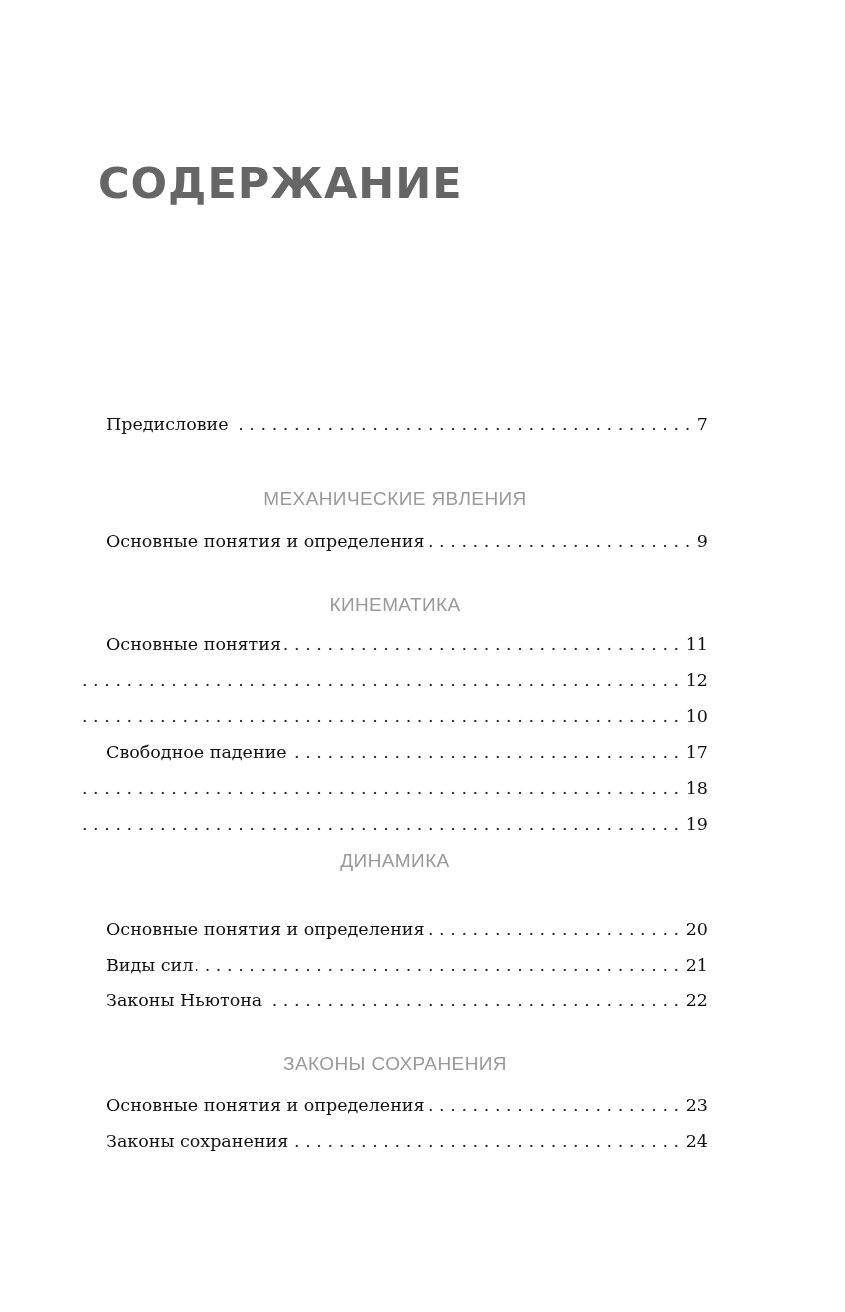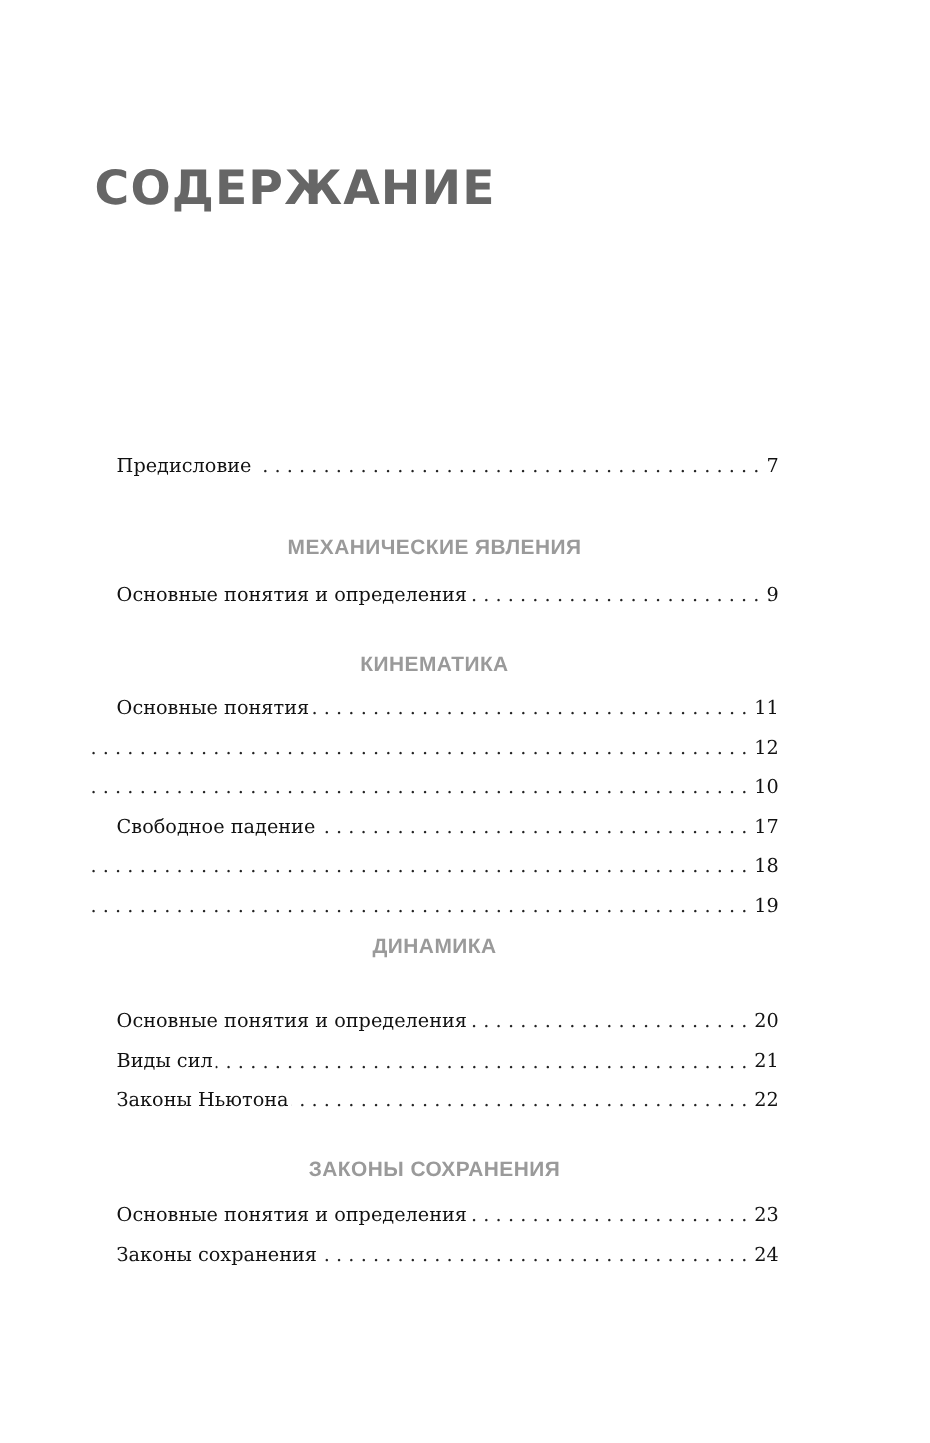--- a/index.html
+++ b/index.html
@@ -1,38 +1,38 @@
 <!DOCTYPE html>
 <html><head>
   <meta charset="utf-8">
   <style>
     html, body { margin: 0; padding: 0; background: #ffffff; }
     body { width: 845px; height: 1312px; position: relative; overflow: hidden; }
     .page-title {
       position: absolute; left: 82px; top: 142px;
       font-family: "DejaVu Sans", sans-serif; font-weight: bold;
-      font-size: 43px; letter-spacing: 1px; color: #666666; margin: 4px;
+      font-size: 43px; letter-spacing: 1px; color: #666666; margin: 16px;
     }
     .toc { position: absolute; left: 82px; width: 626px; top: 0; }
     .entry {
       position: absolute; left: 0; width: 626px; height: 26px;
       display: flex; align-items: baseline;
       font-family: "DejaVu Serif", serif; font-size: 17.5px; color: #111111;
       white-space: nowrap; overflow: hidden;
     }
     .entry .label { flex: 0 0 auto; padding-right: 3px; background: #fff; margin-left: 24px; }
     .entry .leader {
       flex: 1 1 auto; overflow: hidden; white-space: nowrap;
       letter-spacing: 5.6px; color: #222;
       direction: rtl; text-align: left;
     }
     .entry .page { flex: 0 0 auto; padding-left: 1px; background: #fff; }
     .section {
       position: absolute; left: 0; width: 626px; text-align: center;
-      font-family: "Liberation Sans", sans-serif; font-weight: bold;
+      font-family: "Liberation Sans", sans-serif; font-weight: normal;
       font-size: 19px; color: #9a9a9a; letter-spacing: 0.4px;
     }
   </style>
 </head>
 <body>
 
 <h1 class="page-title">СОДЕРЖАНИЕ</h1>
 
 <div class="toc">
 

